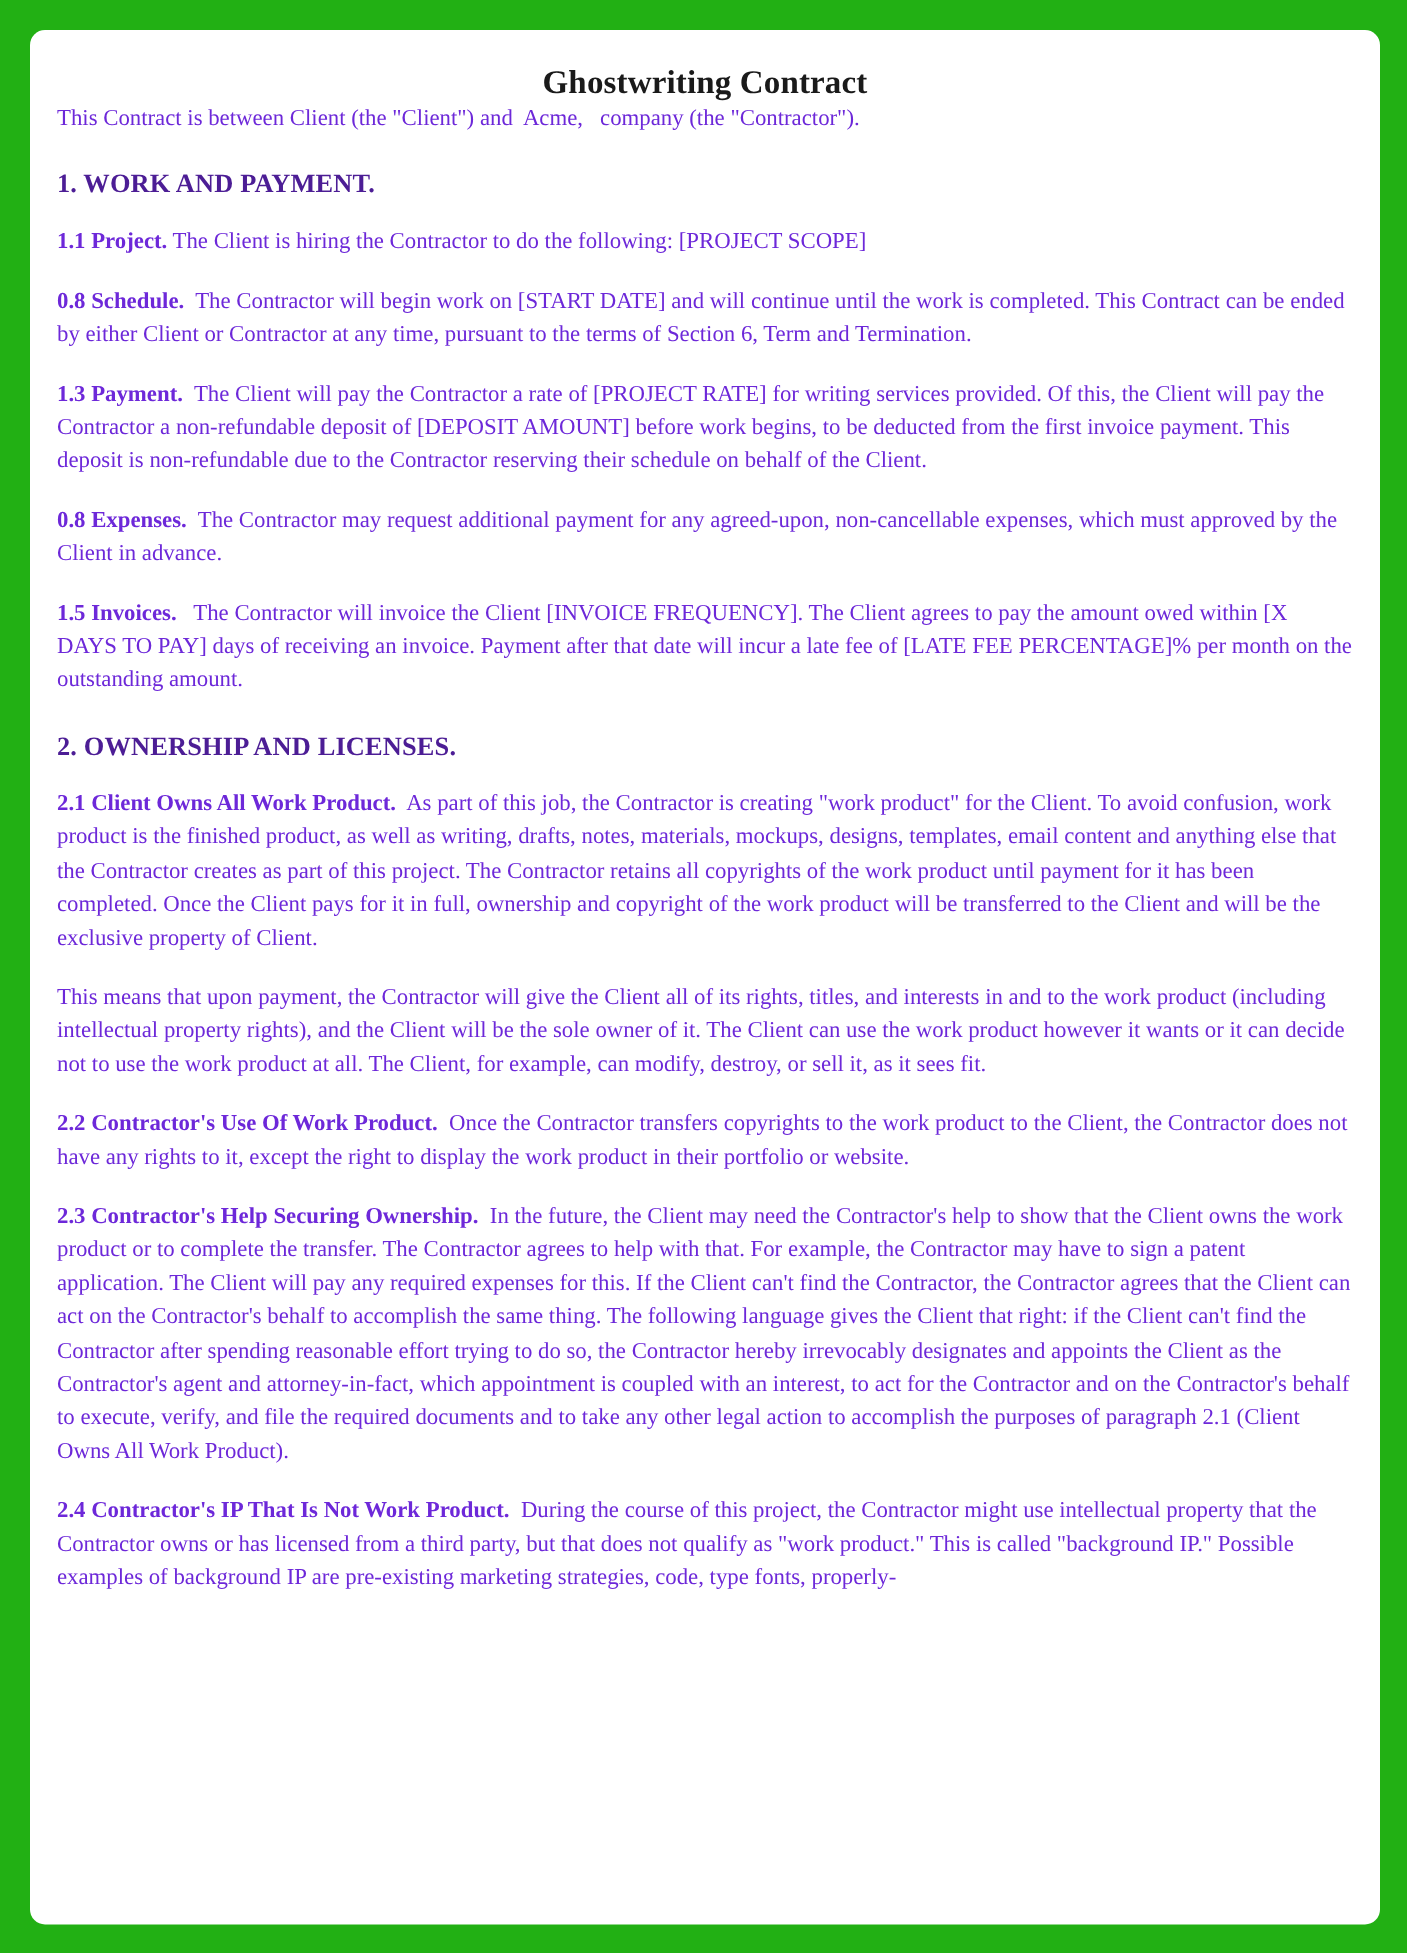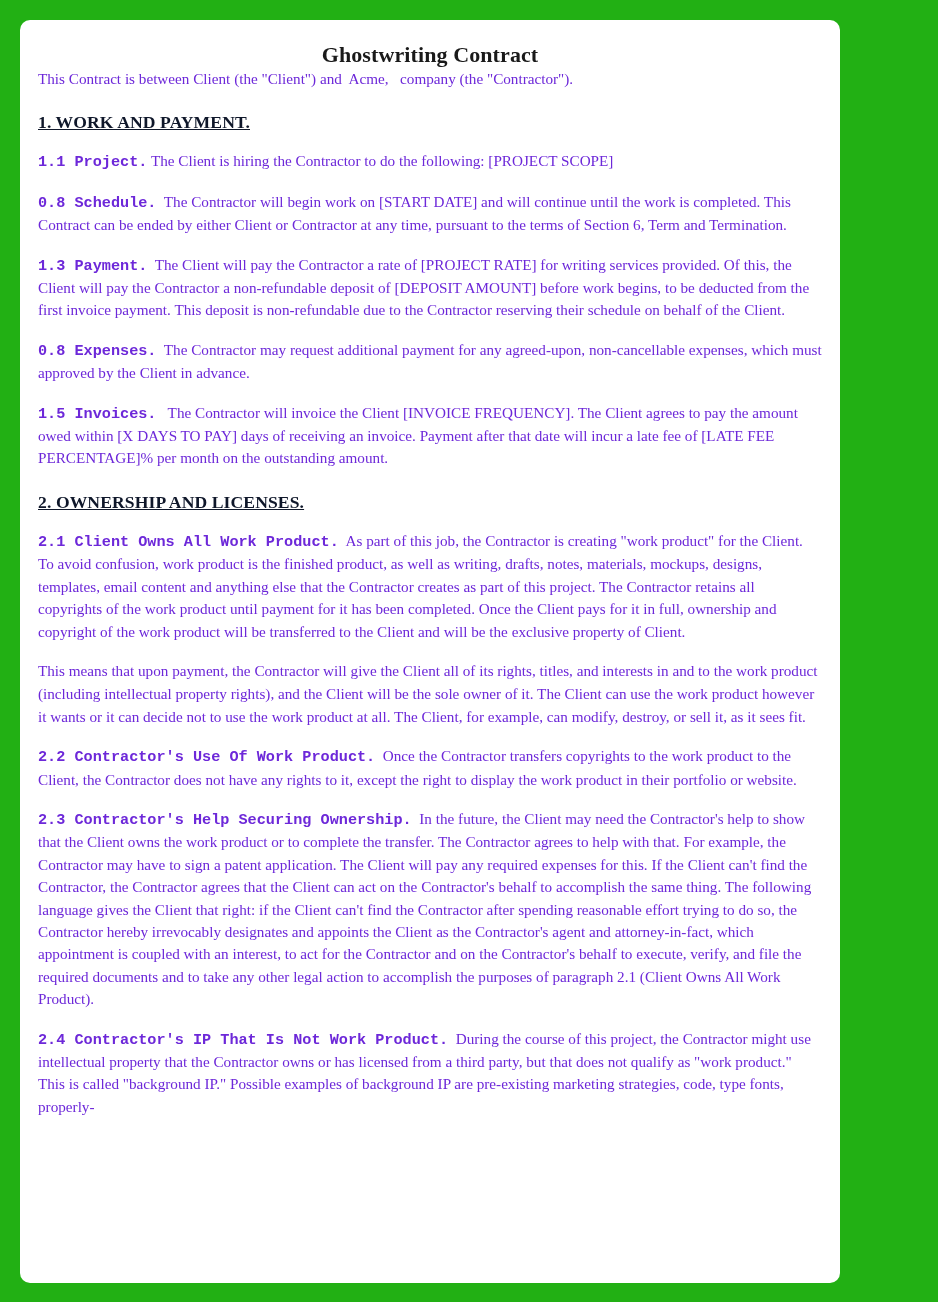--- a/index.html
+++ b/index.html
@@ -12,21 +12,21 @@
     height: 1302px;
     background: #22b014;
     font-family: "Liberation Serif", "DejaVu Serif", serif;
     overflow: hidden;
   }
 
   #doc-card {
     position: absolute;
     left: 20px;
     top: 20px;
-    width: 820px;
+    width: 900px;
     height: 1263px;
     background: #ffffff;
     border-radius: 10px;
     overflow: hidden;
     padding: 0;
   }
 
   #doc-inner {
     padding: 0 18px 0 18px;
   }
@@ -50,30 +50,28 @@
     line-height: 22.4px;
     color: #6d28d9;
     margin: 0 0 17px 0;
     text-align: left;
     white-space: pre-wrap;
   }
 
   h2.section-heading {
     font-size: 17.6px;
     font-weight: bold;
-    color: #0f172a;
+    color: #4c1d95;
     margin: 21px 0 17px 0;
     line-height: 22px;
     letter-spacing: 0.1px;
-    text-decoration: underline;
   }
 
   .lead {
     font-weight: bold;
-    font-family: Liberation Mono, monospace;
   }
 </style>
 </head>
 <body>
 
 <div id="doc-card">
   <div id="doc-inner">
 
     <h1 id="page-title">Ghostwriting Contract</h1>
 

